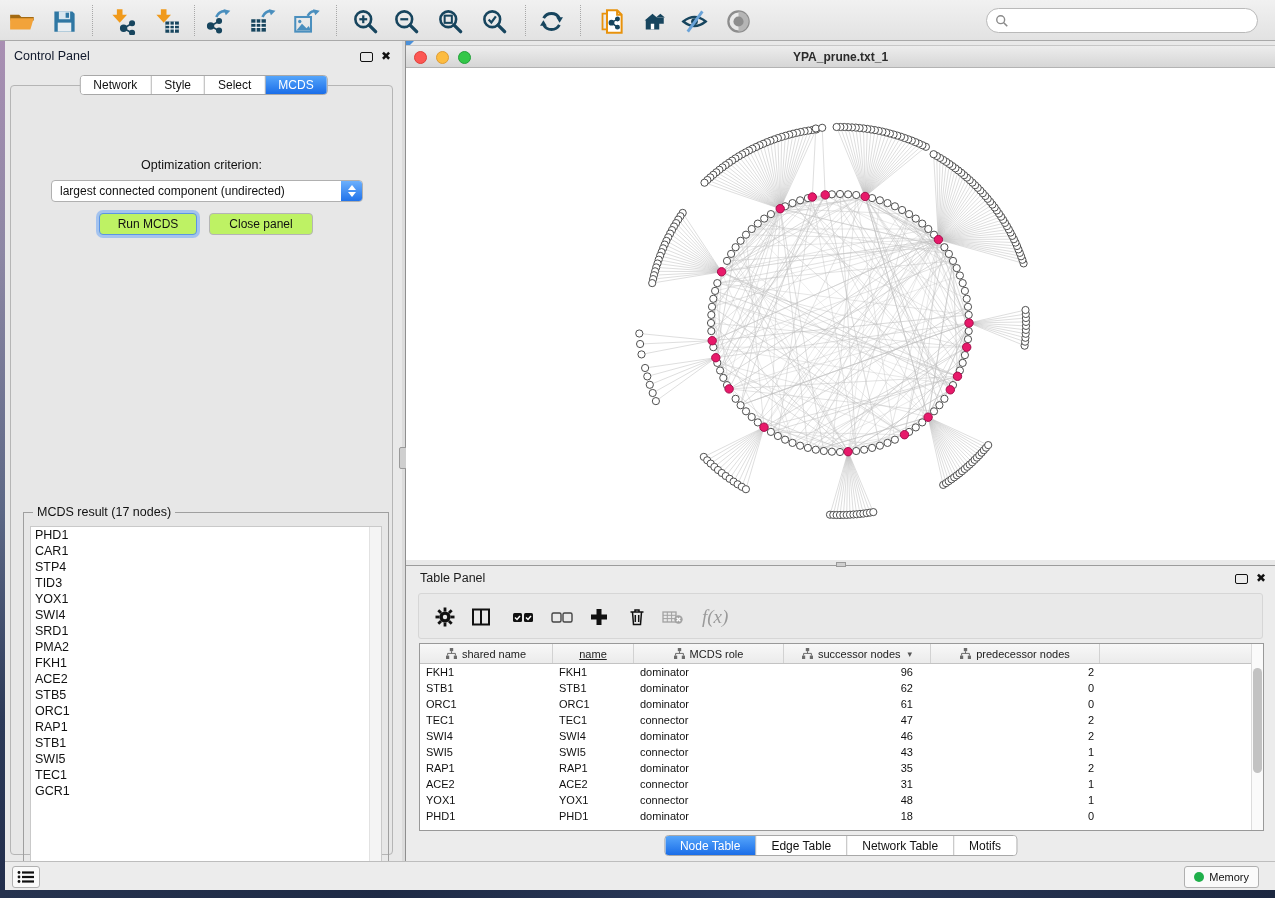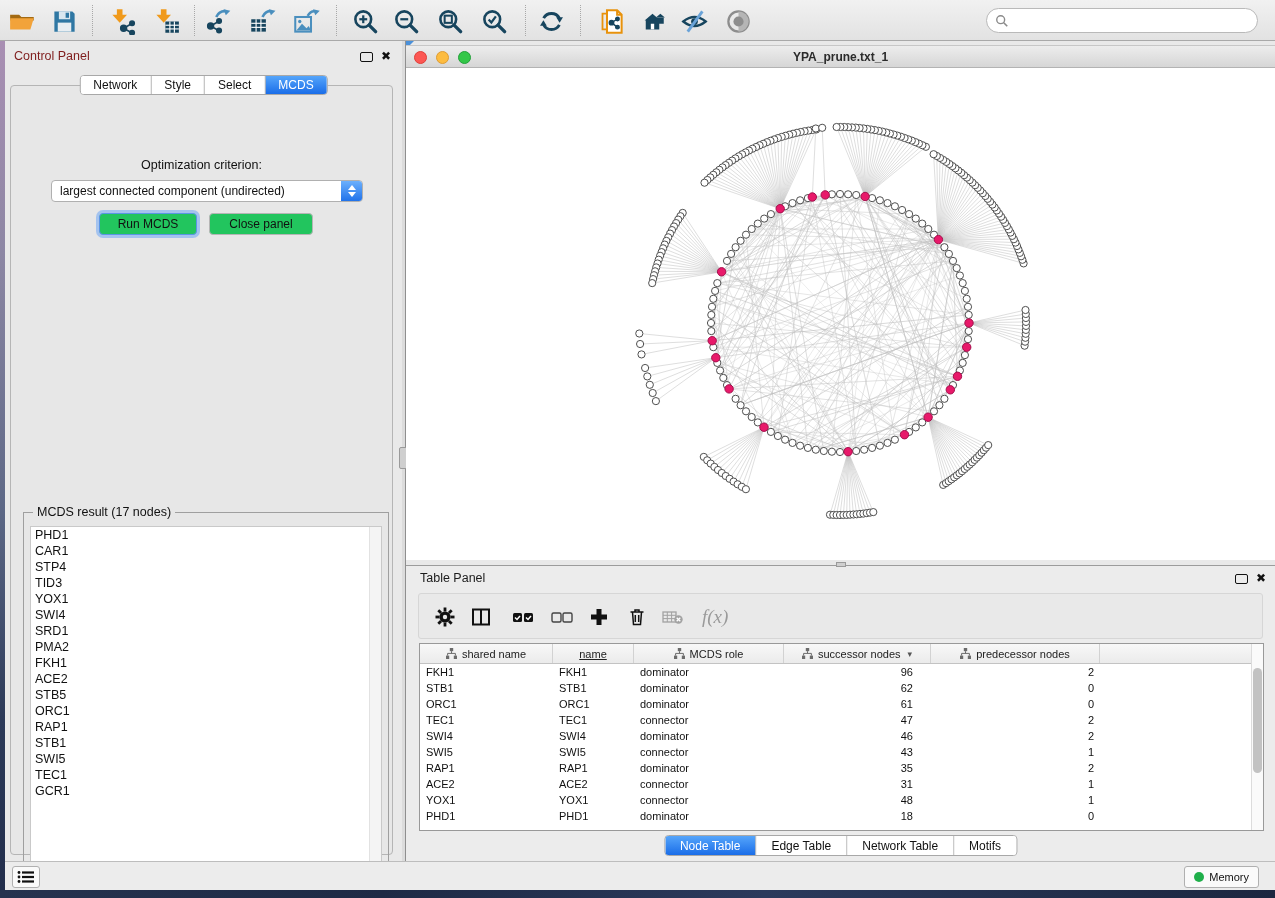--- a/index.html
+++ b/index.html
@@ -23,21 +23,21 @@
 
   
   .desk-left { position:absolute; left:0; top:41px; width:5px; height:849px;
     background:linear-gradient(180deg,#a98fb3 0%,#8d87a4 25%,#5d6886 55%,#2c3a59 80%,#222e4c 100%); }
   .desk-bottom { position:absolute; left:0; top:890px; width:1275px; height:8px;
     background:linear-gradient(90deg,#26334f,#1e2a45 30%,#2b3a5c 60%,#1c2740); }
 
   
   .control-panel { position:absolute; left:5px; top:41px; width:397px; height:820px;
     background:#e9e9e9; }
-  .panel-title { position:absolute; left:9px; top:8px; font-size:12.5px; color:#7f1d1d; }
+  .panel-title { position:absolute; left:9px; top:8px; font-size:12.5px; color:#0f172a; }
   .float-ico { position:absolute; width:13px; height:10px; border:1.6px solid #111;
     border-radius:2px; top:11px; }
   .close-ico { position:absolute; top:8px; font-size:12px; font-weight:bold; color:#111; line-height:14px; }
   .cp-float { left:355px; } .cp-close { left:376px; }
 
   .seg-row { position:absolute; display:flex; border:1px solid #a8a8a8; border-radius:4px;
     overflow:hidden; background:#fff; }
   .cp-tabs { top:34px; left:50%; transform:translateX(-50%); height:20px; }
   .seg { display:flex; align-items:center; justify-content:center; padding:0 13px;
     font-size:12px; color:#111; background:#fff; border-right:1px solid #a8a8a8; cursor:default; }
@@ -50,21 +50,21 @@
   .dropdown { position:absolute; left:40px; top:94px; width:312px; height:22px; background:#fff;
     border:1px solid #b0b0b0; border-radius:4px; display:flex; align-items:center; }
   .dropdown .dd-text { flex:1; padding-left:8px; font-size:12px; white-space:nowrap; }
   .dd-btn { width:21px; height:100%; border-radius:0 3px 3px 0;
     background:linear-gradient(#6cb0fc,#2173ea); display:flex; flex-direction:column;
     align-items:center; justify-content:center; gap:2px; }
   .dd-up { width:0; height:0; border-left:4px solid transparent; border-right:4px solid transparent;
     border-bottom:5px solid #fff; }
   .dd-down { width:0; height:0; border-left:4px solid transparent; border-right:4px solid transparent;
     border-top:5px solid #fff; }
-  .btn { position:absolute; height:22px; background:#22c55e; border:1px solid #b5b5b5;
+  .btn { position:absolute; height:22px; background:#bef264; border:1px solid #b5b5b5;
     border-radius:4px; font-size:12px; display:flex; align-items:center; justify-content:center;
     cursor:default; color:#111; }
   .btn-run { left:88px; top:127px; width:98px; border-color:#5b95e5;
     box-shadow:0 0 0 3px rgba(110,165,245,.55); }
   .btn-closep { left:198px; top:127px; width:104px; }
 
   .fieldset { position:absolute; left:12px; top:426px; width:366px; height:370px;
     border:1px solid #9f9f9f; }
   .legend { position:absolute; left:9px; top:-8px; background:#e7e7e7; padding:0 4px;
     font-size:12.5px; }

